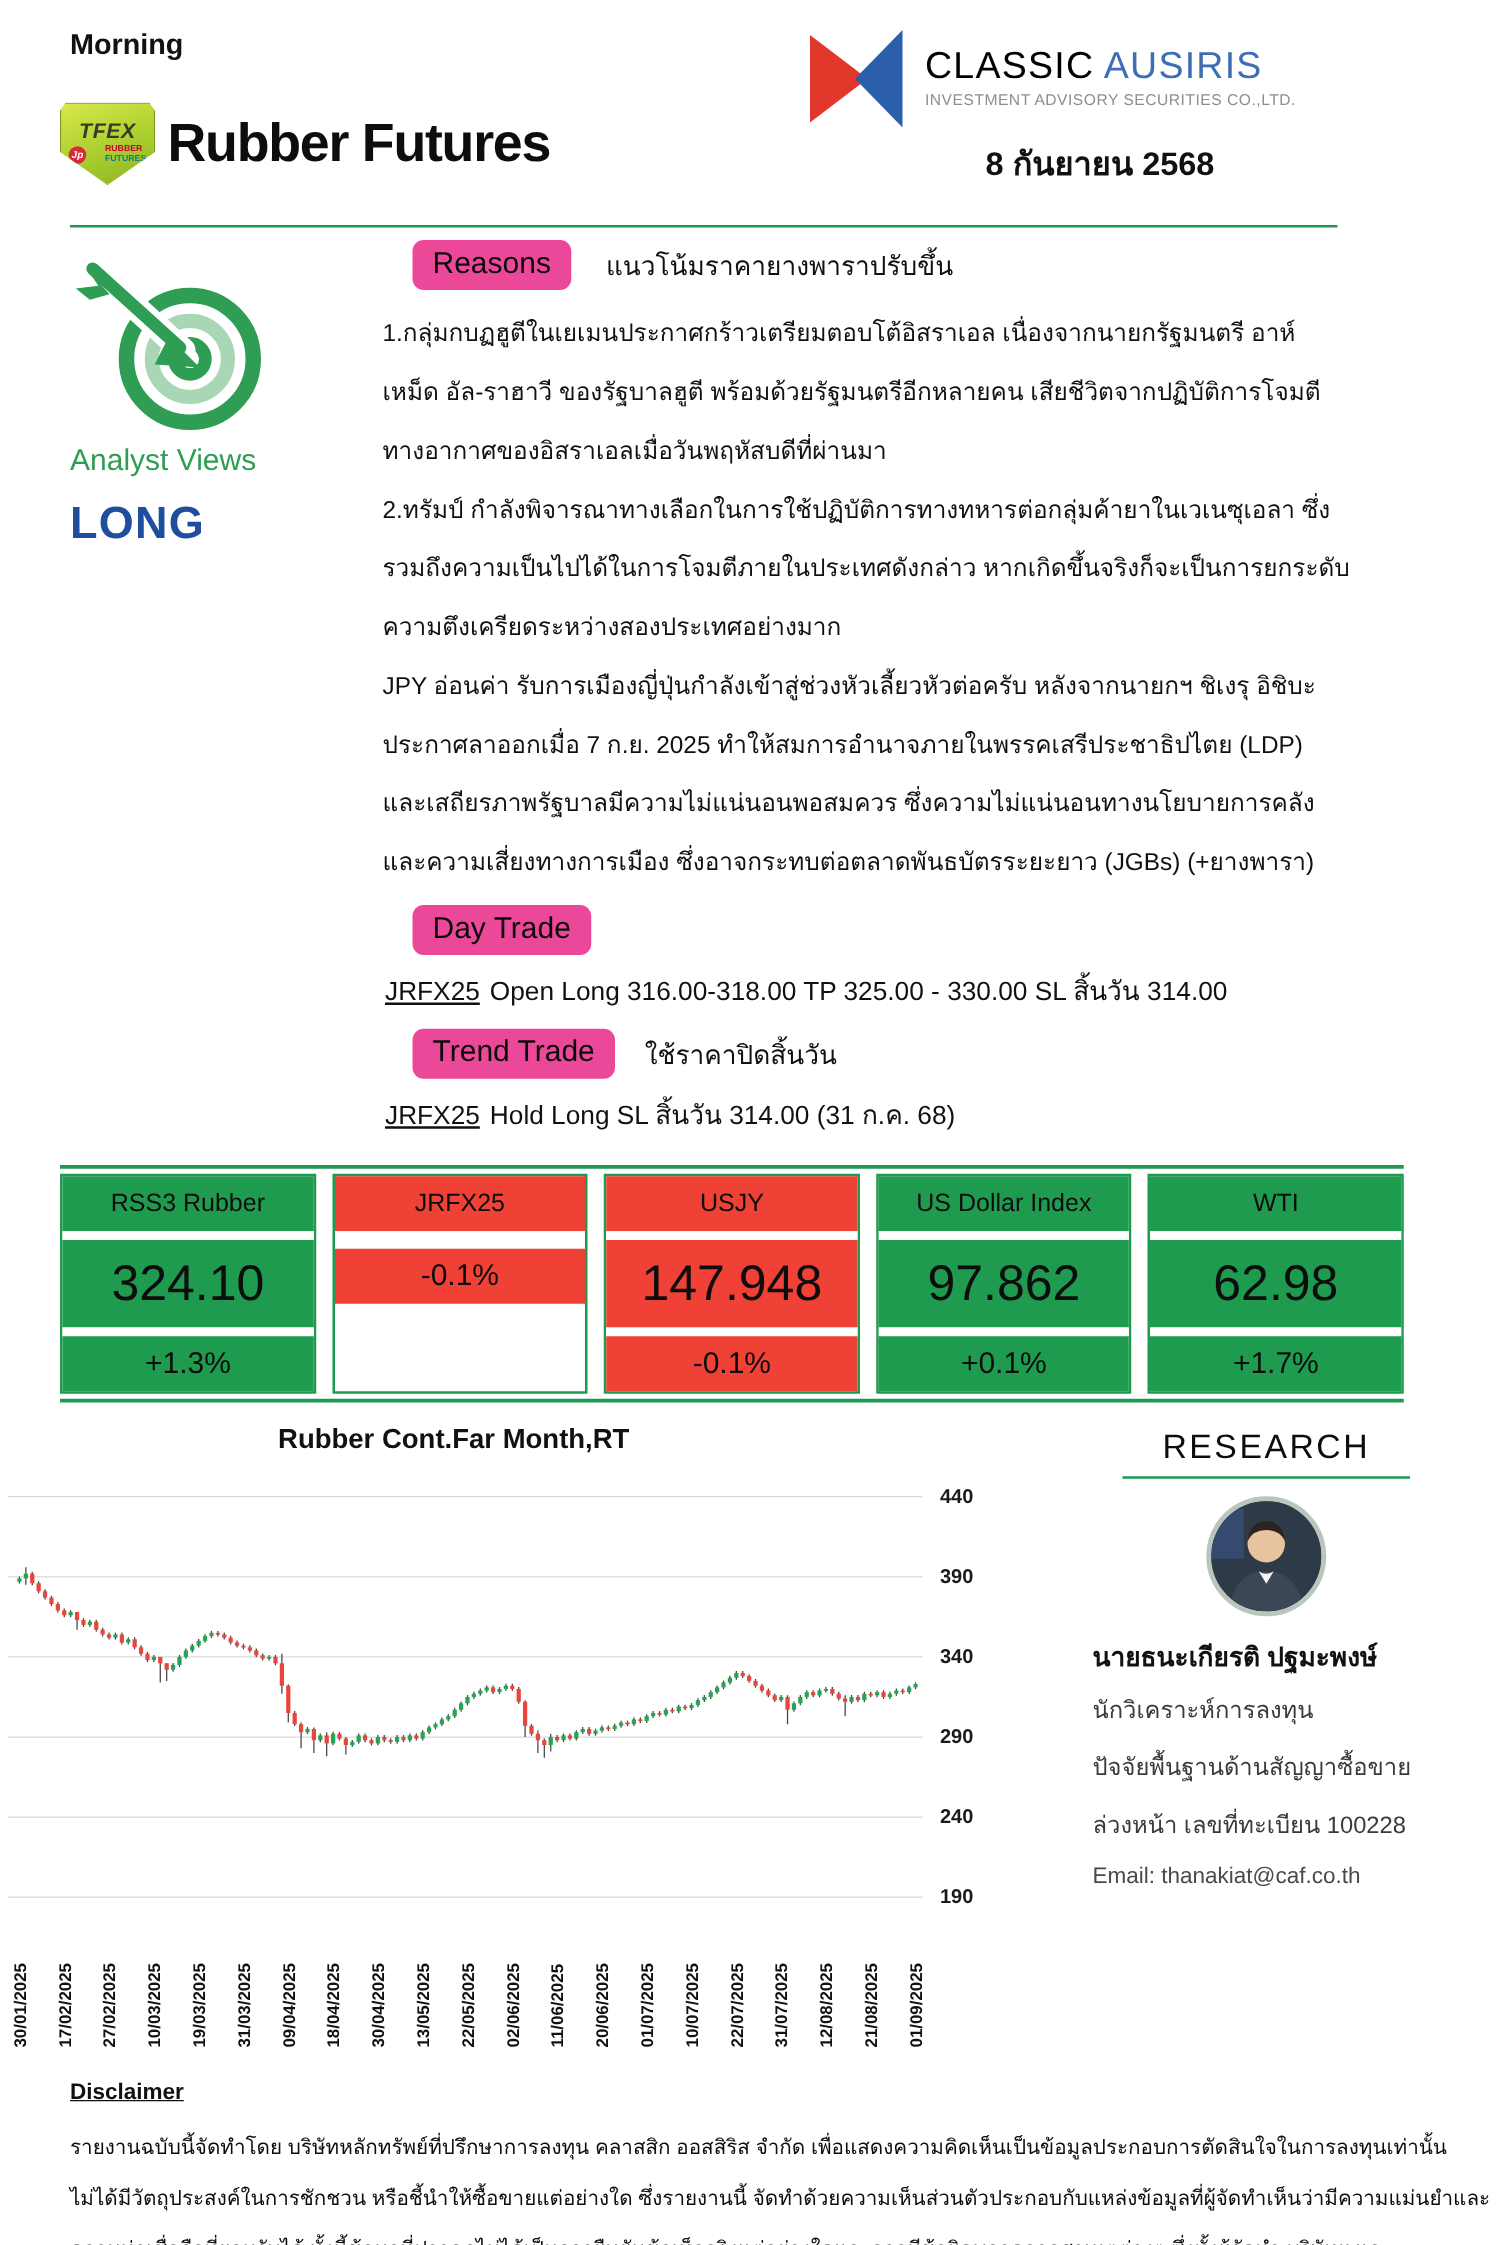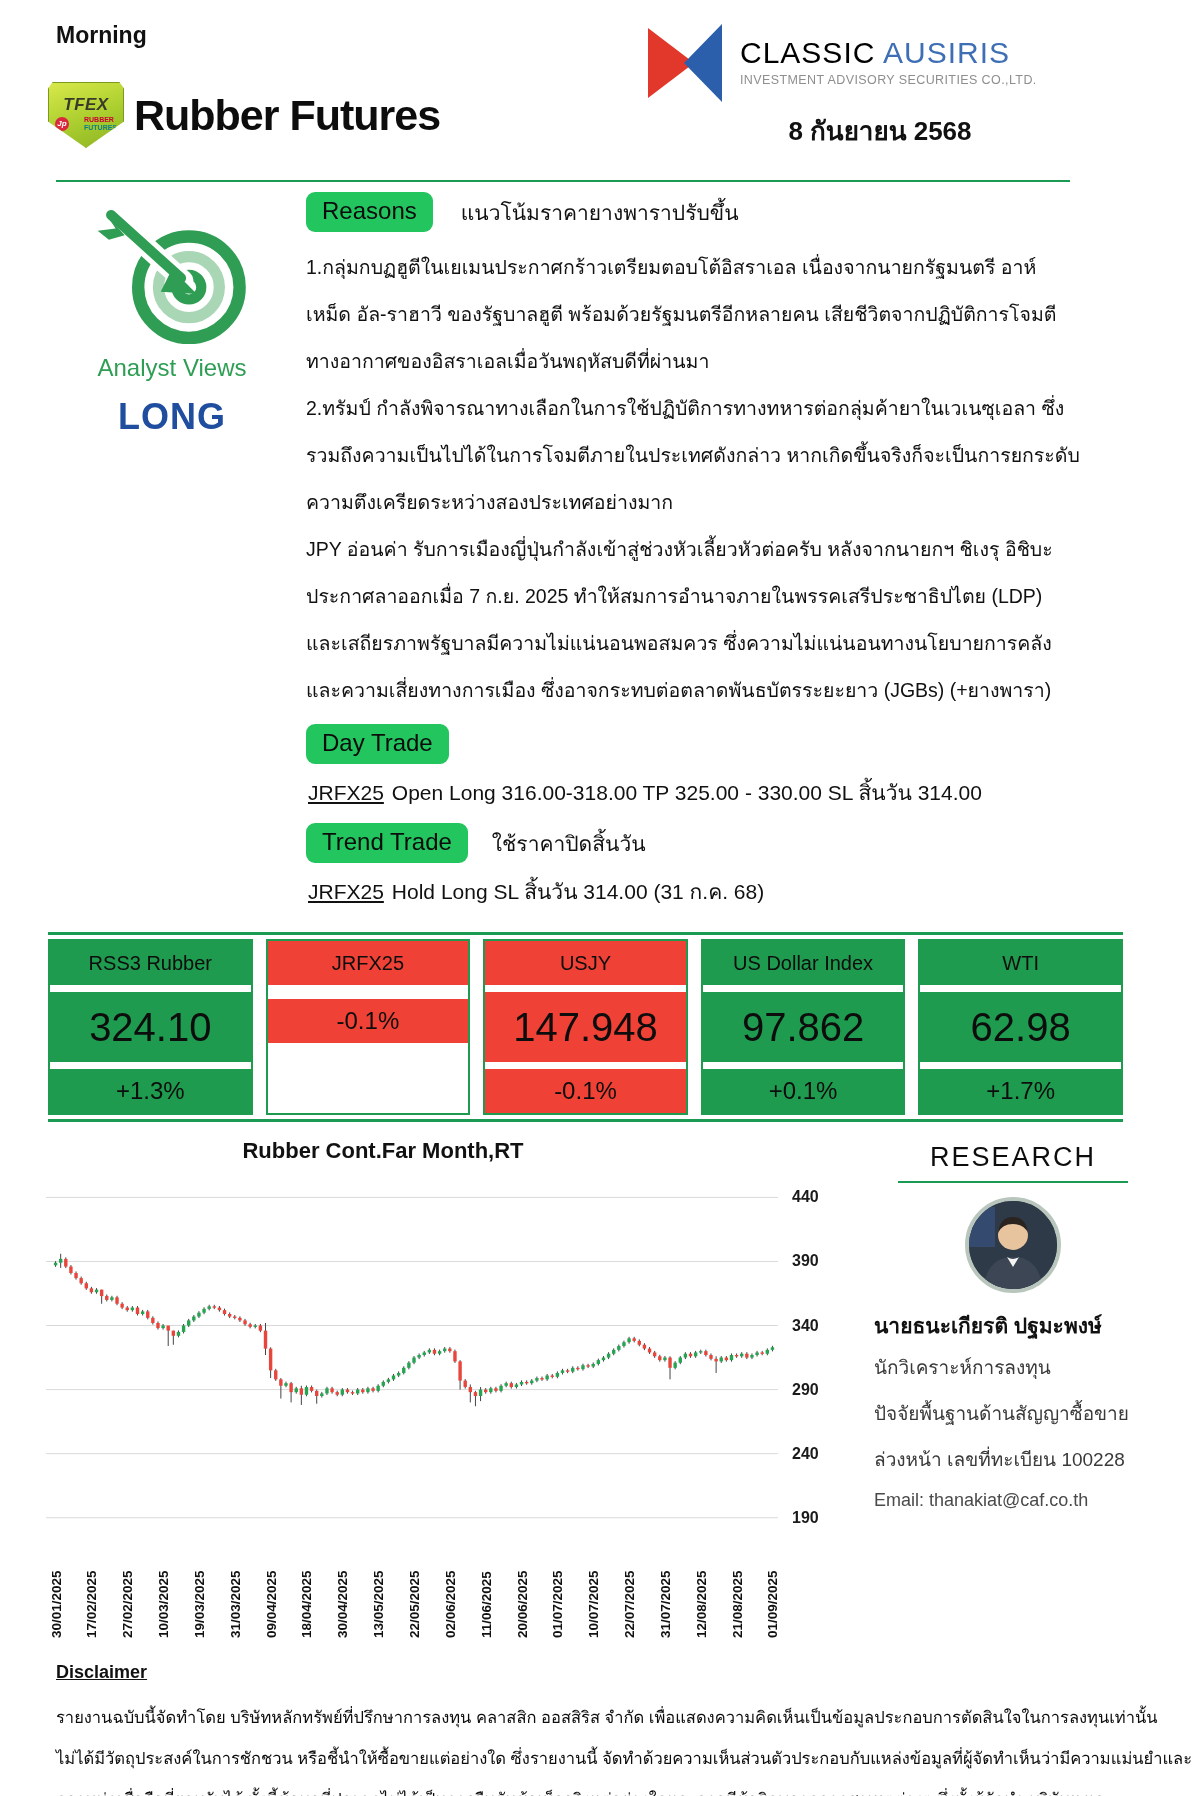--- a/index.html
+++ b/index.html
@@ -37,27 +37,27 @@
   .brand-name { font-size:30px; letter-spacing:1px; font-weight:400; }
   .brand-name .classic { color:#000000;text-align:right; }
   .brand-name .ausiris { color:#3e6fb4; }
   .brand-sub { font-size:12.5px; color:#8e8e8e; letter-spacing:0.4px; margin-top:3px;}
   .report-date { position:absolute; left:740px; top:96px; width:280px; text-align:center; font-size:26px; font-weight:700;}
 
   .hrule { height:2px; background:#1a9a52; margin:16px 0 0 56px; width:1014px; }
 
   
   .main-row { display:flex; padding-left:56px; margin-top:6px; }
-  .left-col { width:232px; flex:0 0 auto; text-align:center; padding-top:18px;}
+  .left-col { width:232px; flex:0 0 auto; padding-top:18px;}
   .analyst-label { color:#2f9e54; font-size:24px; margin-top:2px; }
   .long-label { color:#1f4e9e; font-size:36px; font-weight:700; margin-top:14px; letter-spacing:1px;}
   .right-col { flex:1; padding-left:18px; }
 
-  .badge { display:inline-block; background:#22c55e; color:#0b0b0b; border-radius:9px;
-           padding:5px 16px 7px 16px; font-size:24px; }
+  .badge { display:inline-block; background:#ec4899; color:#0b0b0b; border-radius:9px;
+           padding:5px 16px 7px 16px; font-size:24px;margin-left:24px; }
   .reasons-row { display:flex; align-items:center; gap:28px; margin-top:4px;}
   .reasons-headline { font-size:21px; }
 
   .para { font-size:19.5px; line-height:47px; white-space:nowrap; }
   .paras { margin-top:12px; }
 
   .trade-block { margin-top:10px; }
   .trade-line { font-size:21px; margin:12px 0 14px 2px; white-space:nowrap;}
   .sym { text-decoration:underline; margin-right:8px; }
   .trend-row { display:flex; align-items:center; gap:24px; margin-top:6px;}
@@ -71,21 +71,21 @@
   .tile .cell { display:flex; align-items:center; justify-content:center; }
   .tile.up .cell { background:#1f9b4f; }
   .tile.down .cell { background:#ef4136; }
   .tile-label { height:44px; font-size:20px; color:#0d0d0d; }
   .tile-value { height:70px; font-size:40px; color:#0d0d0d; }
   .tile-change { height:44px; font-size:24px; color:#0d0d0d; }
   .tile-sep { height:7px; background:#ffffff; }
 
   
   .chart-row { display:flex; margin-top:16px; }
-  .chart-col { width:846px; flex:0 0 auto; padding-left:40px;}
+  .chart-col { width:846px; flex:0 0 auto; }
   .chart-title { text-align:center; font-size:22px; font-weight:700; margin-bottom:2px; padding-right:120px;}
   .research-col { flex:1; padding:4px 30px 0 6px; }
   .research-title { text-align:center; font-size:27px; letter-spacing:2px; font-weight:400; color:#0d0d0d;}
   .research-rule { height:2px; background:#1a9a52; margin:8px auto 14px auto; width:230px;}
   .avatar { width:96px; height:96px; border-radius:50%; margin:0 auto; border:4px solid #b9c6be; overflow:hidden; background:#2b3642;}
   .research-name { font-size:21px; font-weight:700; margin:16px 0 10px 22px; }
   .research-line { font-size:19px; color:#3a3a3a; margin:0 0 16px 22px; }
   .research-email { font-size:18px; color:#4a4a4a; margin:4px 0 0 22px; }
 
   

